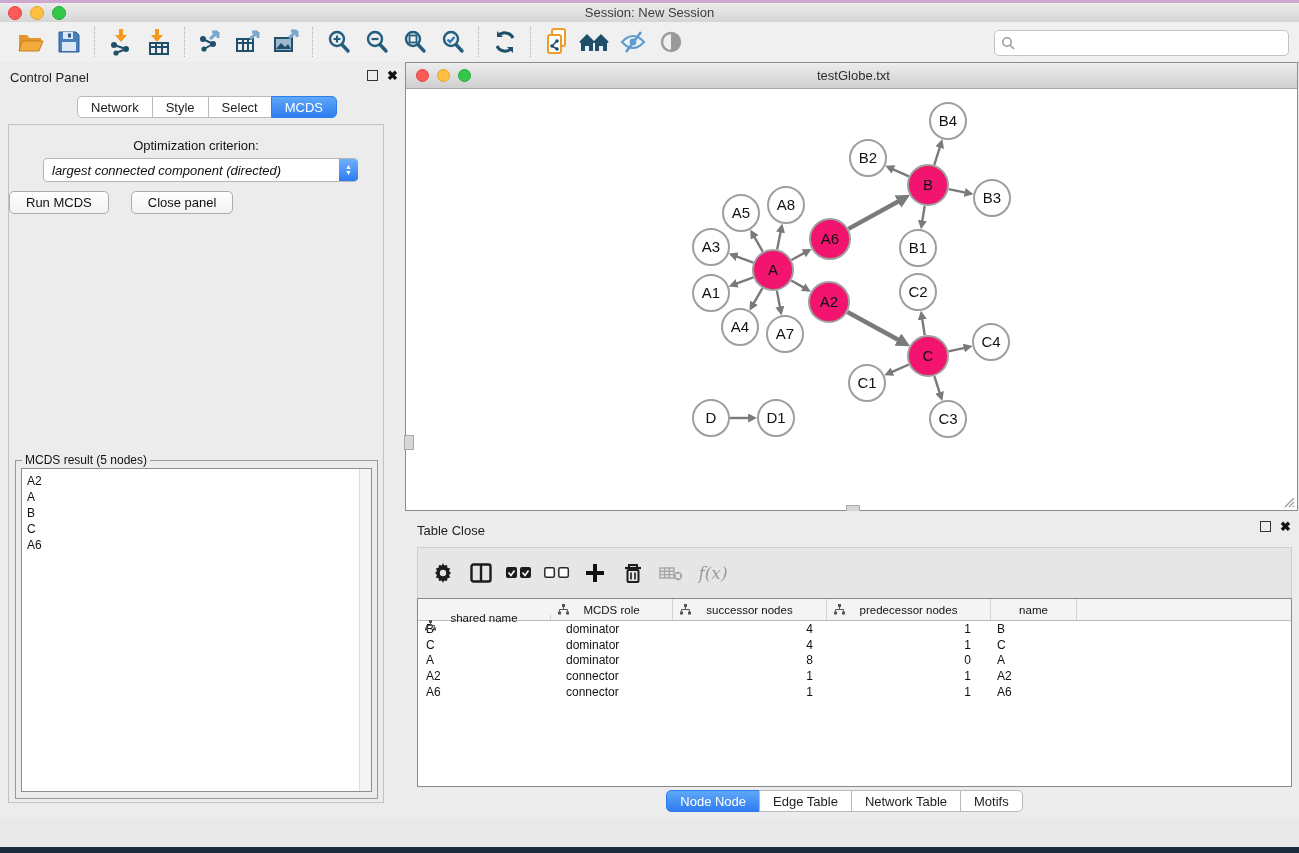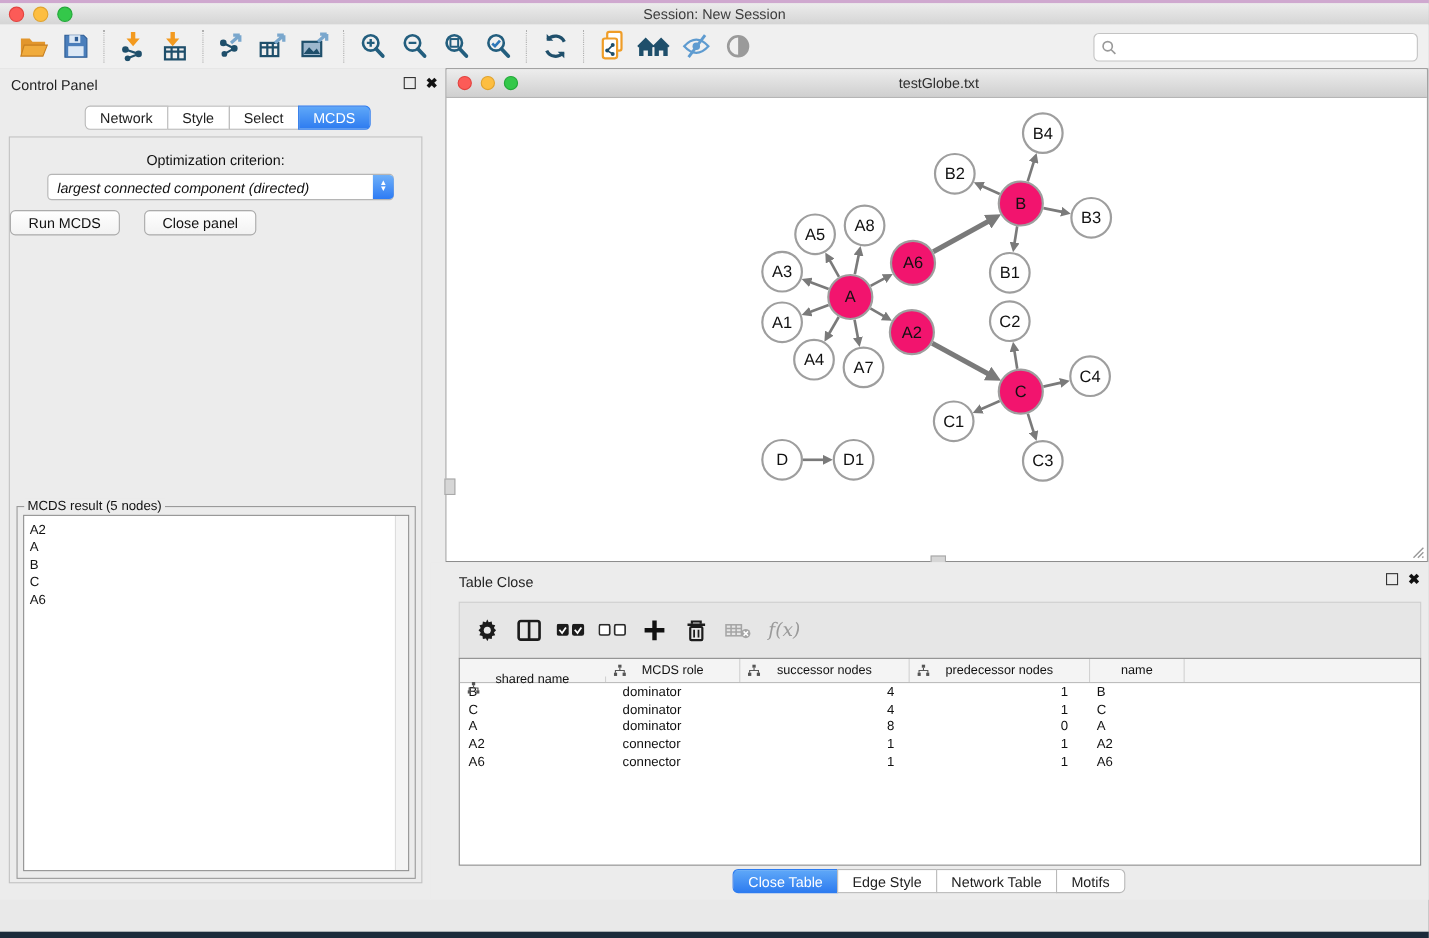--- a/index.html
+++ b/index.html
@@ -581,22 +581,22 @@
             <div class="td" style="width: 122px; text-align: left; padding-left: 15px;">connector</div>
             <div class="td" style="width: 154px; text-align: right; padding-right: 14px;">1</div>
             <div class="td" style="width: 164px; text-align: right; padding-right: 20px;">1</div>
             <div class="td" style="width: 86px; text-align: left; padding-left: 6px;">A6</div>
           </div>
         </div>
     </div>
 
     <div class="tabsrow">
       <div class="seg" id="table-tabs">
-          <button class="segbtn active">Close Table</button>
-          <button class="segbtn">Edge Style</button>
+          <button class="segbtn active">Node Node</button>
+          <button class="segbtn">Edge Table</button>
           <button class="segbtn">Network Table</button>
           <button class="segbtn">Motifs</button>
         </div>
     </div>
   </div>
 
   <div class="abs desktop-bottom"></div>
 
 </div>
 

